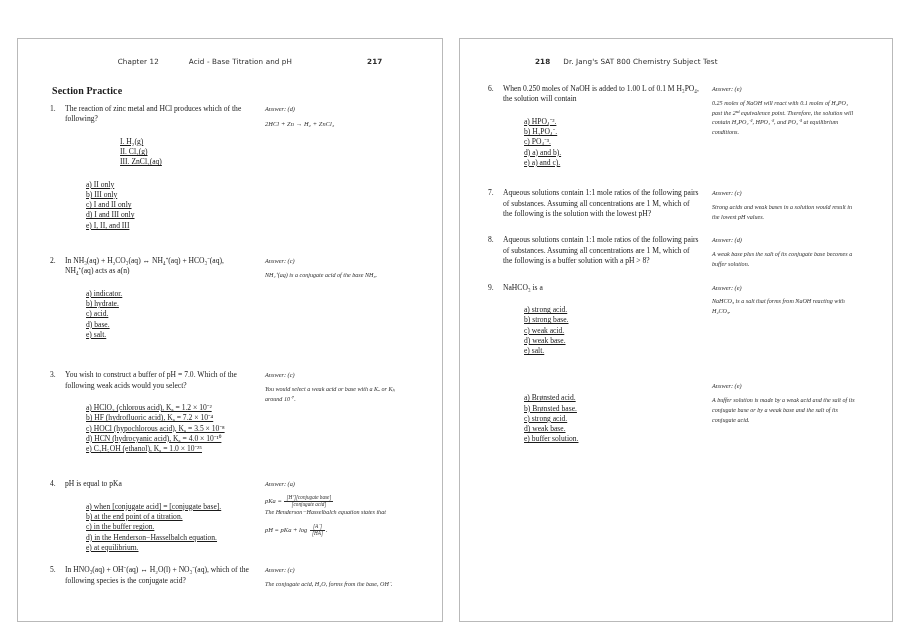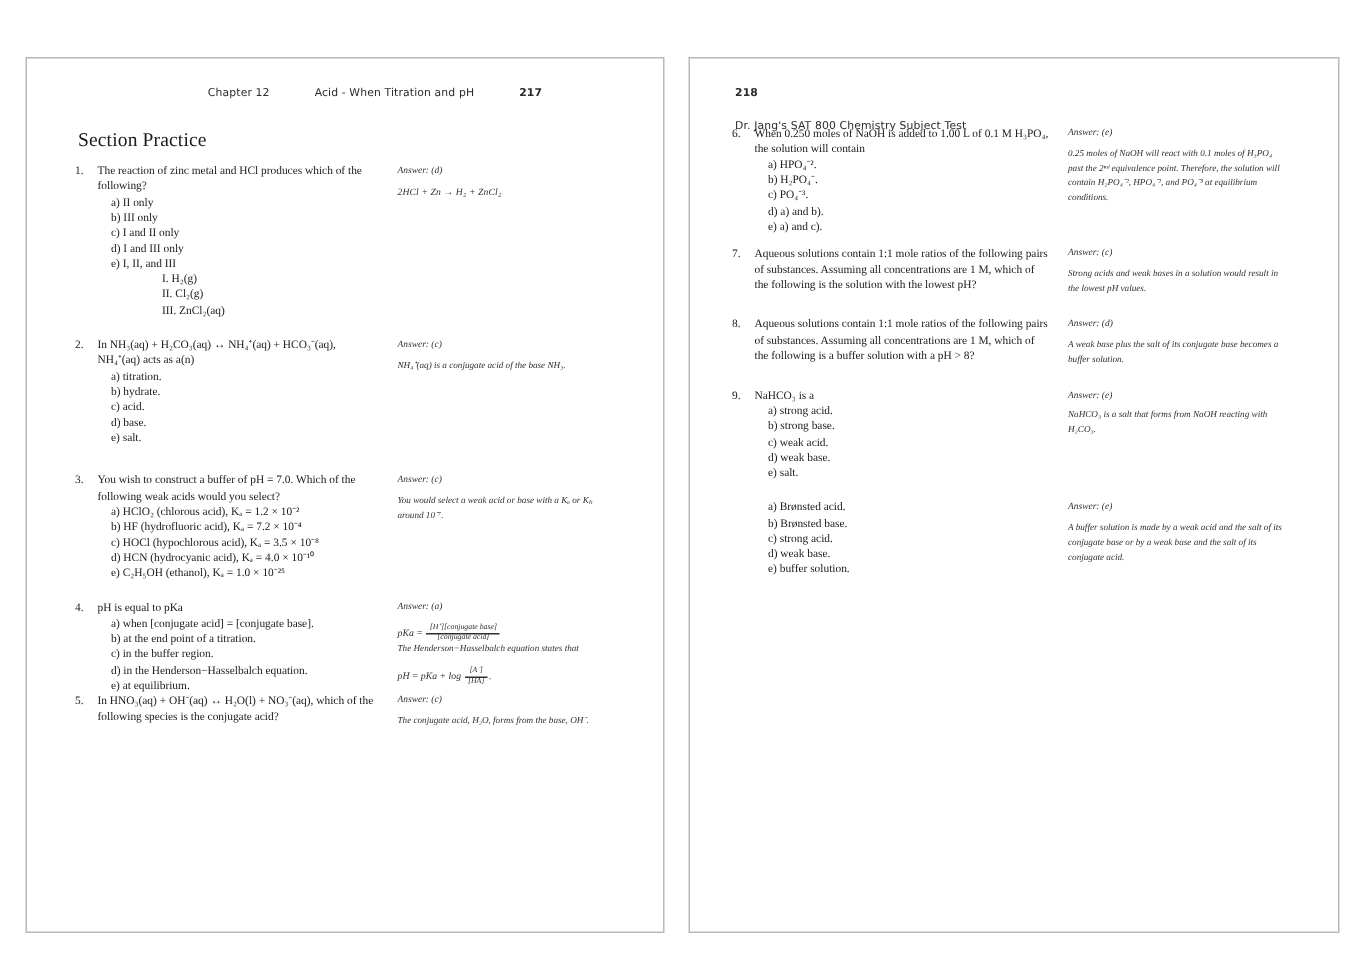--- a/index.html
+++ b/index.html
@@ -63,29 +63,28 @@
   }
   .runhead-left {
     justify-content: center;
     gap: 30px;
     padding-left: 40px;
   }
   .runhead-right {
     justify-content: flex-start;
     gap: 13px;
     padding-left: 14px;
-    flex-direction: column;
-  }
-  .runhead .folio { font-weight: 600; }
+  }
+  .runhead .folio { font-weight: 600; margin-left: 45px; }
   .runhead .title { white-space: nowrap; }
 
   
   .section-title {
-    font-weight: normal;
-    font-size: 13px;
+    font-weight: bold;
+    font-size: 10px;
     margin: 14px 0 8px 18px;
     letter-spacing: 0.1px;
   }
   .qrow {
     position: relative;
     display: flex;
     align-items: flex-start;
   }
   .qcol {
     box-sizing: border-box;
@@ -111,25 +110,26 @@
     width: 15px;
     flex: 0 0 15px;
     text-align: left;
   }
   .qtext {
     flex: 1 1 auto;
     font-size: 7.6px;
     line-height: 1.38;
   }
   .opts {
-    margin: 0;
+    margin: 12px;
     padding: 0 0 0 24px;
     list-style: none;
     font-size: 7.6px;
     line-height: 1.35;
+    text-decoration: underline;
   }
   .opts.centered {
     padding-left: 58px;
   }
   .opt { white-space: nowrap; }
   .ans-label {
     font-style: italic;
     font-size: 6.3px;
     margin-bottom: 5px;
   }
@@ -167,61 +167,61 @@
 </style>
 </head>
 <body>
 
 <div class="spread">
 
   <div class="page page-left">
     <div class="page-inner">
       <div class="runhead runhead-left">
         <span class="title">Chapter 12</span>
-        <span class="title">Acid - When Titration and pH</span>
+        <span class="title">Acid - Base Titration and pH</span>
         <span class="folio">217</span>
       </div>
 
       <div class="section-title">Section Practice</div>
 
       <div class="qrow">
         <div class="qcol">
           <div class="qnum-line">
             <span class="qnum">1.</span>
             <span class="qtext">The reaction of zinc metal and HCl produces which of the following?</span>
           </div>
+          <ul class="opts centered">
+            <li class="opt">I. H₂(g)</li>
+            <li class="opt">II. Cl₂(g)</li>
+            <li class="opt">III. ZnCl₂(aq)</li>
+          </ul>
           <ul class="opts">
             <li class="opt">a) II only</li>
             <li class="opt">b) III only</li>
             <li class="opt">c) I and II only</li>
             <li class="opt">d) I and III only</li>
             <li class="opt">e) I, II, and III</li>
           </ul>
-          <ul class="opts centered">
-            <li class="opt">I. H₂(g)</li>
-            <li class="opt">II. Cl₂(g)</li>
-            <li class="opt">III. ZnCl₂(aq)</li>
-          </ul>
         </div>
         <div class="acol">
           <div class="ans-label">Answer: (d)</div>
           <div class="ans-body mono-eq">2HCl + Zn → H₂ + ZnCl₂</div>
         </div>
       </div>
 
       <div class="gap-m"></div>
 
       <div class="qrow">
         <div class="qcol">
           <div class="qnum-line">
             <span class="qnum">2.</span>
             <span class="qtext">In NH₃(aq) + H₂CO₃(aq) ↔ NH₄⁺(aq) + HCO₃⁻(aq), NH₄⁺(aq) acts as a(n)</span>
           </div>
           <ul class="opts">
-            <li class="opt">a) titration.</li>
+            <li class="opt">a) indicator.</li>
             <li class="opt">b) hydrate.</li>
             <li class="opt">c) acid.</li>
             <li class="opt">d) base.</li>
             <li class="opt">e) salt.</li>
           </ul>
         </div>
         <div class="acol">
           <div class="ans-label">Answer: (c)</div>
           <div class="ans-body">NH₄⁺(aq) is a conjugate acid of the base NH₃.</div>
         </div>

